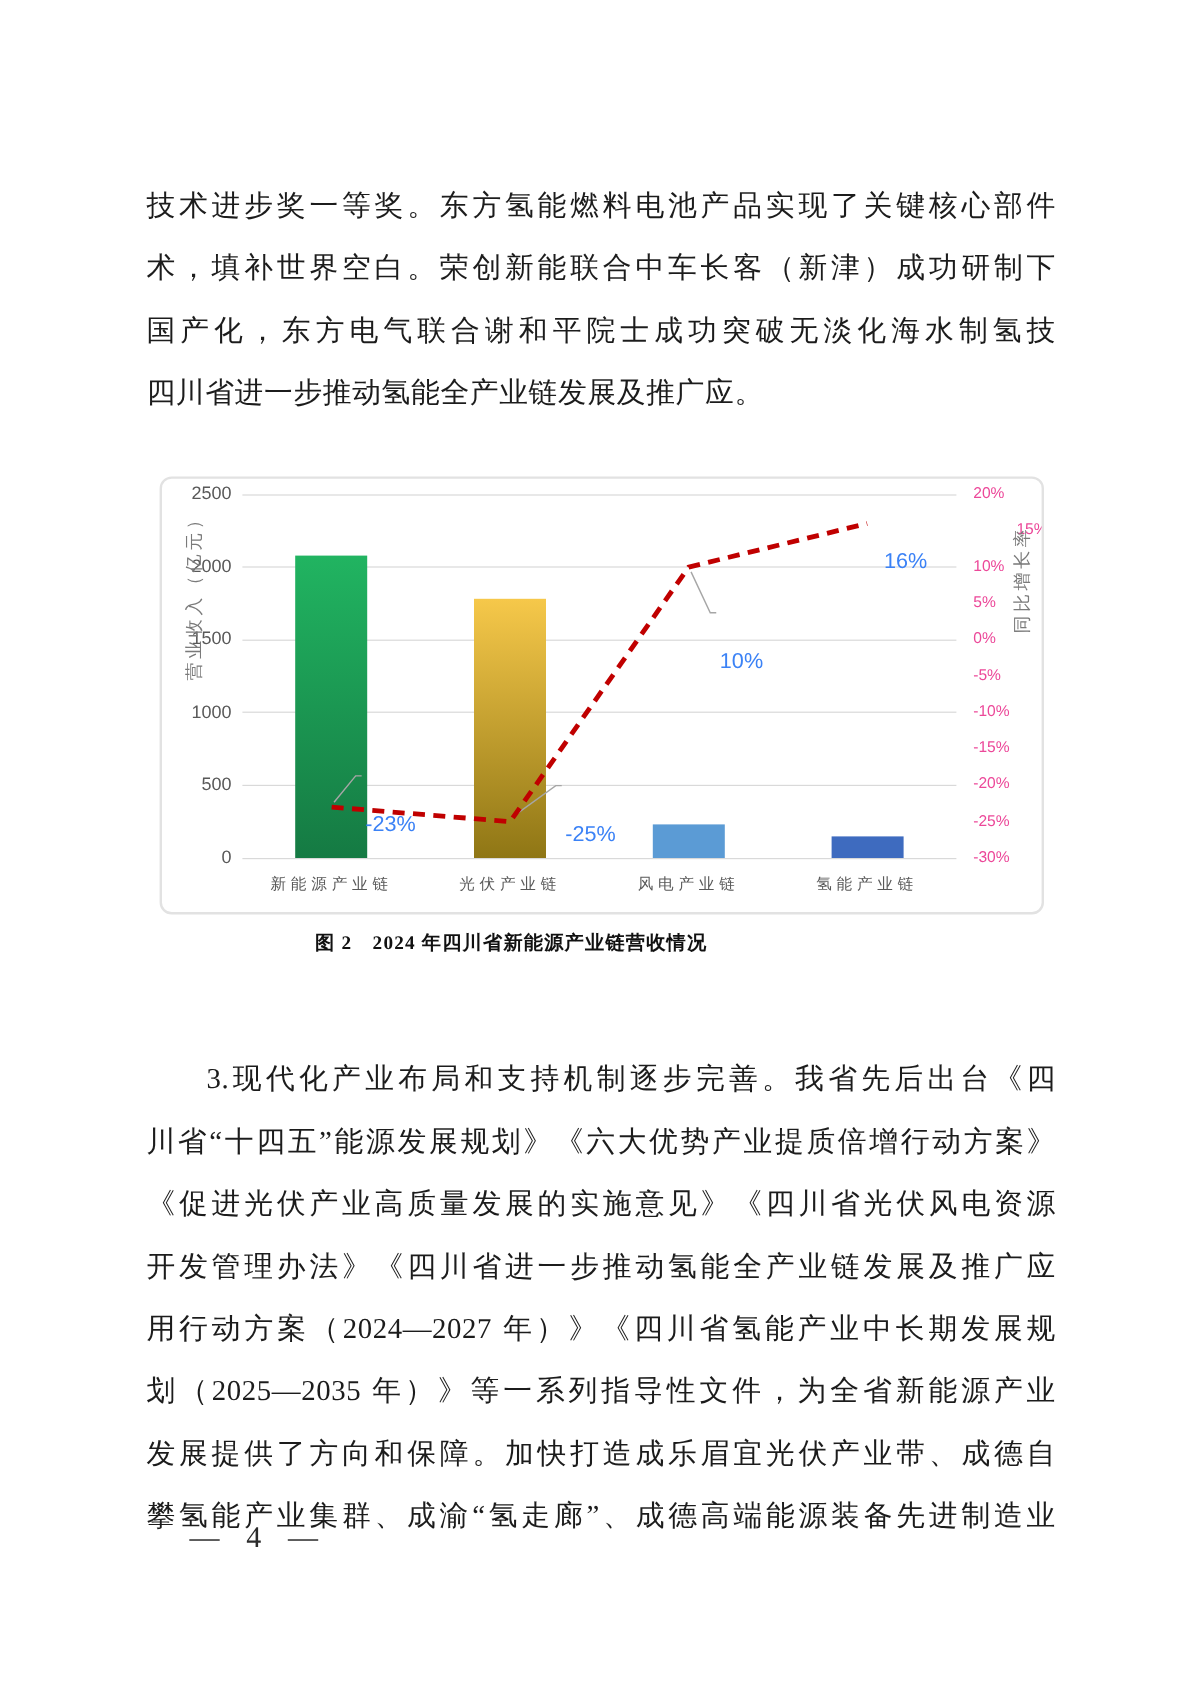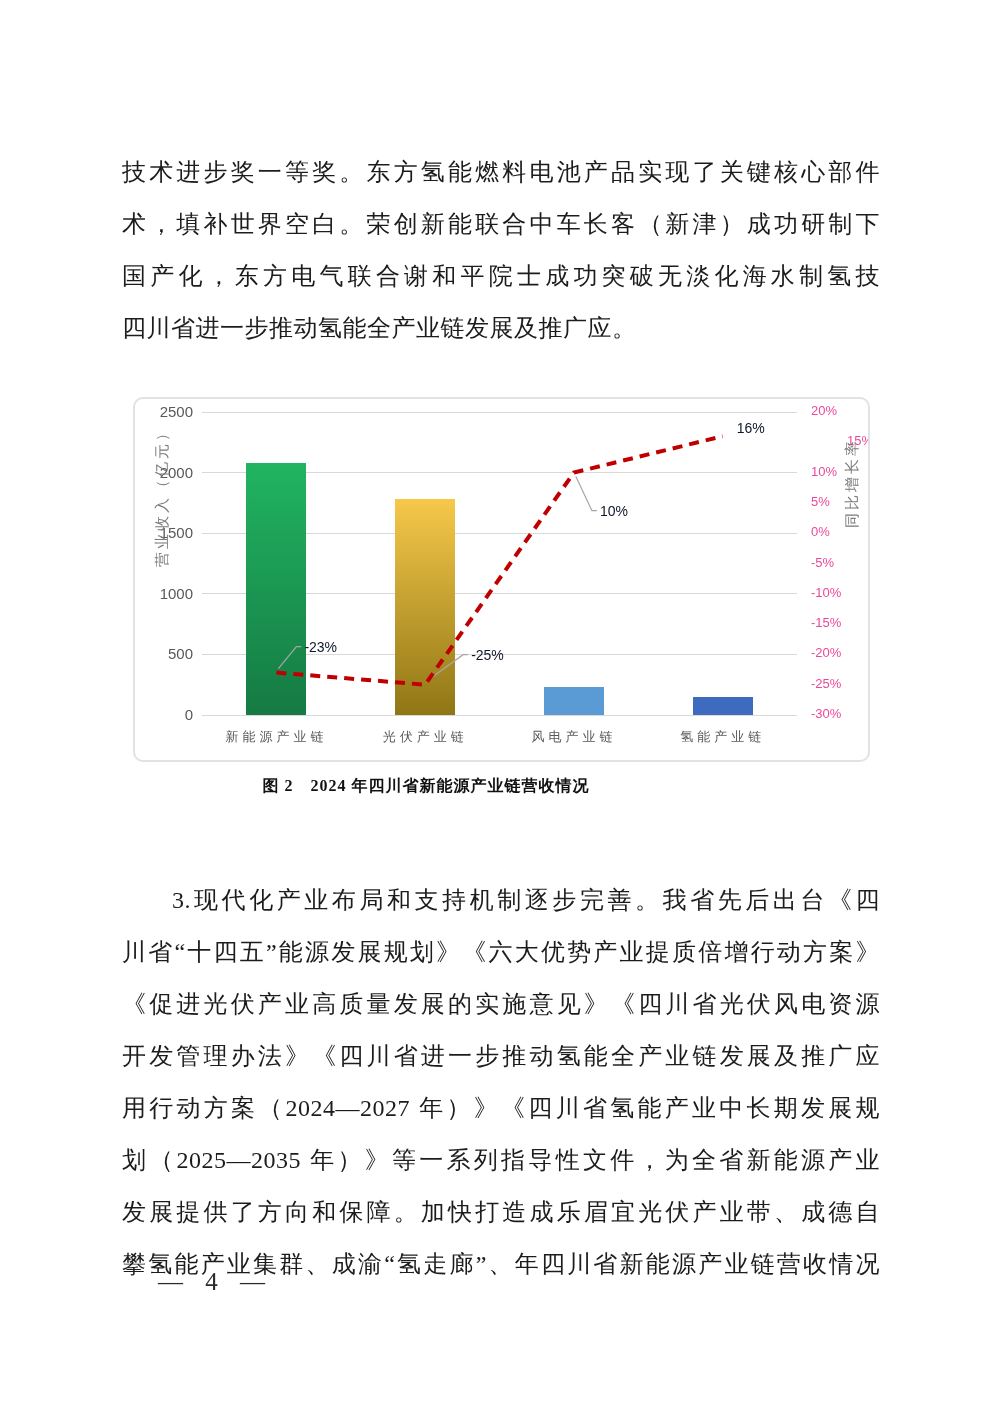--- a/index.html
+++ b/index.html
@@ -22,21 +22,21 @@
   .chart{
     position:absolute;left:133px;top:397px;width:733px;height:361px;
     border:2px solid #e2e2e2;border-radius:10px;background:#fff;
     font-family:"Liberation Sans","DejaVu Sans",sans-serif;overflow:hidden;
   }
   .grid{position:absolute;height:1px;background:#d9d9d9;}
   .ltick{position:absolute;left:0;width:58px;text-align:right;font-size:15px;color:#595959;}
   .rtick{position:absolute;font-size:13px;color:#ec4899;}
   .cat{position:absolute;font-size:13px;color:#595959;letter-spacing:4px;text-align:center;white-space:nowrap;}
   .bar{position:absolute;}
-  .dlabel{position:absolute;font-size:14px;color:#0f172a;transform:translateY(-50%);white-space:nowrap;}
+  .dlabel{position:absolute;font-size:18px;color:#3b82f6;transform:translateY(-50%);white-space:nowrap;margin-top:40px;}
   .atitle{
     position:absolute;font-size:15px;color:#7a7a7a;letter-spacing:3px;white-space:nowrap;
     transform:translate(-50%,-50%) rotate(-90deg);transform-origin:center;
   }
   svg.overlay{position:absolute;left:0;top:0;pointer-events:none;}
 </style>
 </head>
 <body>
 
 <div class="para" id="para1" style="top: 146px;">
@@ -95,16 +95,16 @@
 <div class="caption">图 2　2024 年四川省新能源产业链营收情况</div>
 
 <div class="para" id="para2" style="top: 874px;">
     <div class="line indent">3.现代化产业布局和支持机制逐步完善。我省先后出台《四</div>
     <div class="line">川省“十四五”能源发展规划》《六大优势产业提质倍增行动方案》</div>
     <div class="line">《促进光伏产业高质量发展的实施意见》《四川省光伏风电资源</div>
     <div class="line">开发管理办法》《四川省进一步推动氢能全产业链发展及推广应</div>
     <div class="line">用行动方案（2024—2027 年）》《四川省氢能产业中长期发展规</div>
     <div class="line">划（2025—2035 年）》等一系列指导性文件，为全省新能源产业</div>
     <div class="line">发展提供了方向和保障。加快打造成乐眉宜光伏产业带、成德自</div>
-    <div class="line">攀氢能产业集群、成渝“氢走廊”、年四川省新能源产业链营收情况</div>
+    <div class="line">攀氢能产业集群、成渝“氢走廊”、成德高端能源装备先进制造业</div>
   </div>
 
 <div class="page-number">— 4 —</div>
 
 </body></html>

